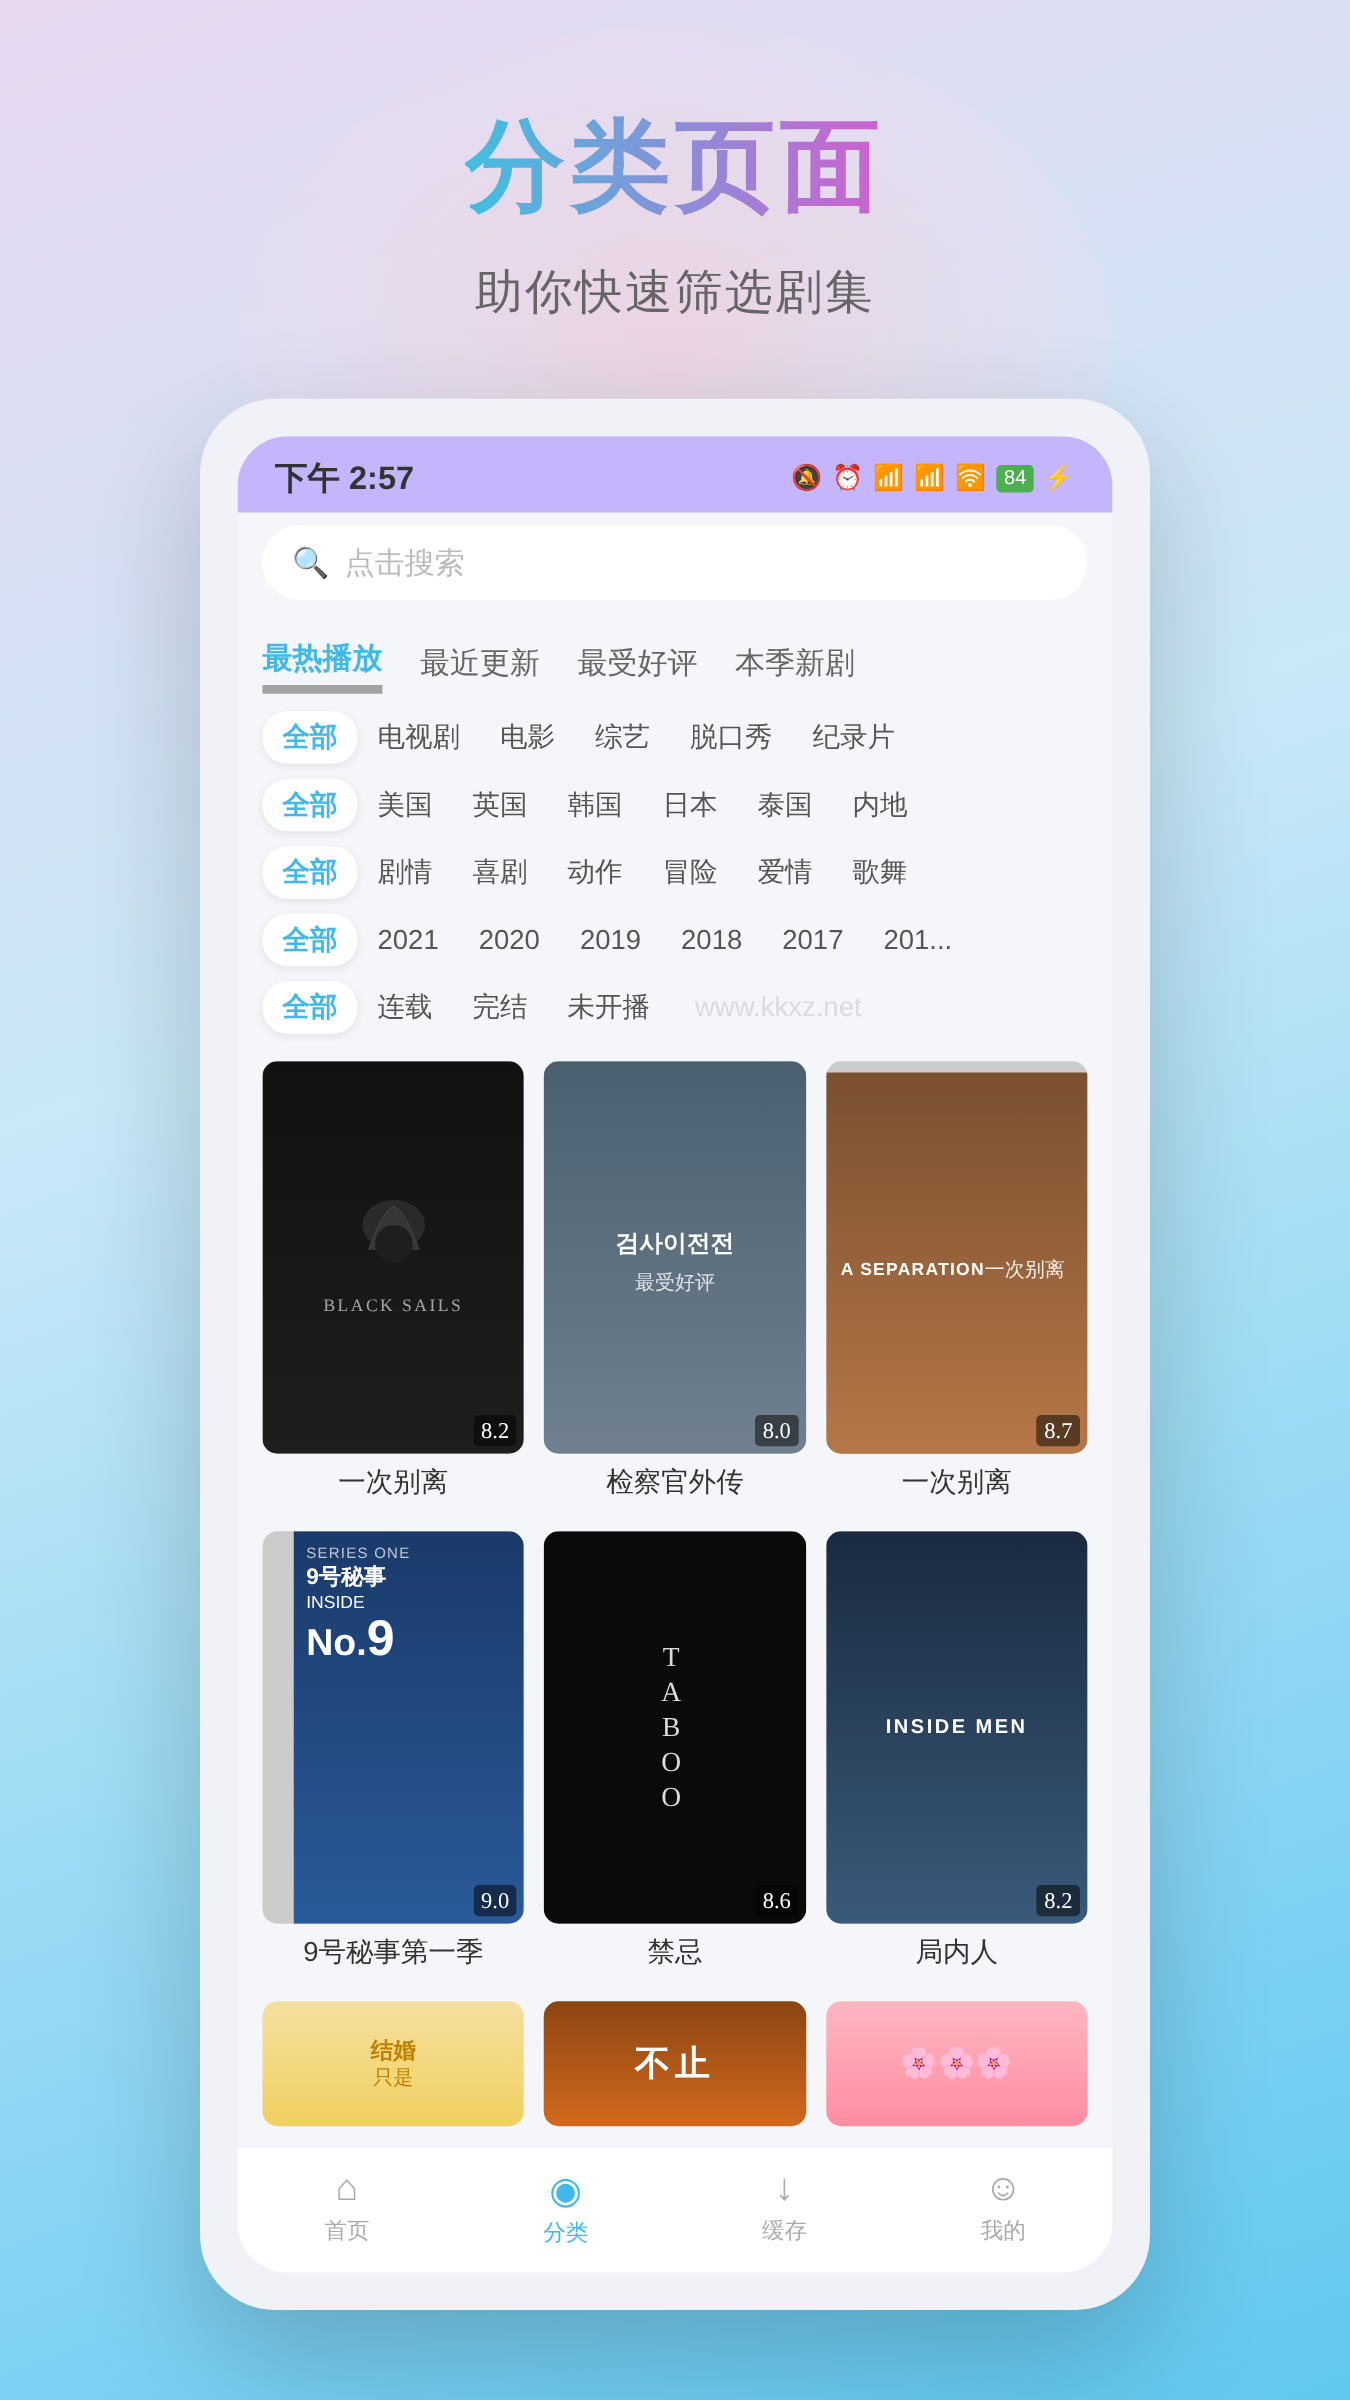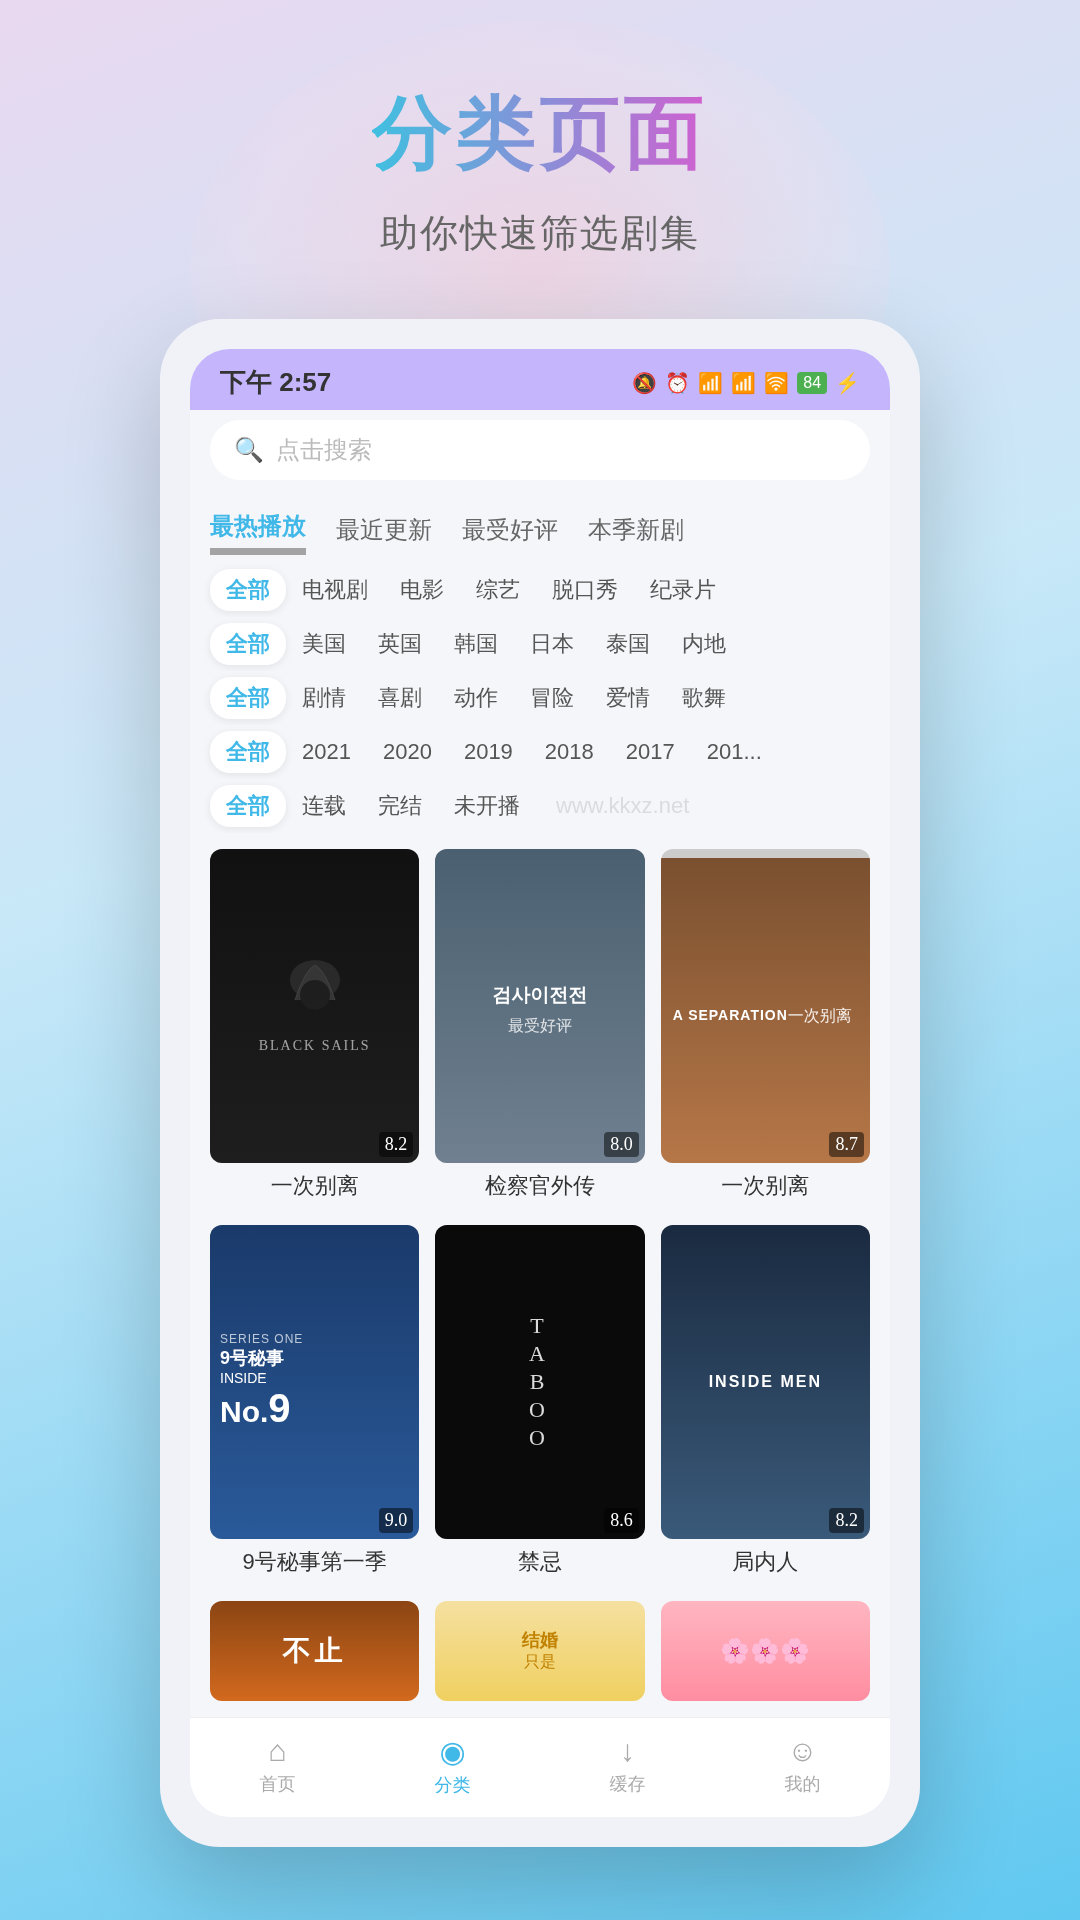--- a/index.html
+++ b/index.html
@@ -382,21 +382,21 @@
             </div>
             <div class="rating-badge">8.7</div>
           </div>
         </div>
         <div class="media-title">一次别离</div>
       </div>
 
       <div>
         <div class="media-card">
           <div class="media-thumb">
-            <div class="media-thumb-inner" style="background: linear-gradient(180deg, #1a3a6a 0%, #2a5a9a 100%); display:flex; flex-direction:column; align-items:flex-start; justify-content:center; padding:10px;">
+            <div class="media-thumb-inner" style="background: linear-gradient(180deg, #1a3a6a 0%, #2a5a9a 100%); display:flex; flex-direction:column; align-items:flex-start; justify-content:flex-start; padding:10px;margin-left:25px;">
               <div style="color:rgba(255,255,255,0.7); font-size:12px; letter-spacing:1px;">SERIES ONE</div>
               <div style="color:white; font-size:18px; font-weight:bold;">9号秘事</div>
               <div style="color:white; font-size:14px;">INSIDE</div>
               <div style="color:white; font-size:30px; font-weight:bold;">No.<span style="font-size:40px;">9</span></div>
             </div>
             <div class="rating-badge">9.0</div>
           </div>
         </div>
         <div class="media-title">9号秘事第一季</div>
       </div>
@@ -422,31 +422,31 @@
           <div class="media-thumb">
             <div class="media-thumb-inner" style="background: linear-gradient(180deg, #1a2a40 0%, #3a5a7a 100%); display:flex; flex-direction:column; align-items:center; justify-content:center;">
               <div style="color:white; font-size:16px; font-weight:bold; text-align:center; letter-spacing:2px;">INSIDE MEN</div>
             </div>
             <div class="rating-badge">8.2</div>
           </div>
         </div>
         <div class="media-title">局内人</div>
       </div>
 
-      <div style="overflow:hidden; height:100px; border-radius:12px; background:linear-gradient(180deg, #8B4513 0%, #D2691E 100%); display:flex; align-items:center; justify-content:center;">
-        <div style="color:white; font-size:28px; font-weight:bold; letter-spacing:4px;">不止</div>
-      </div>
-
       <div style="overflow:hidden; height:100px; border-radius:12px; background:linear-gradient(180deg, #f5e0a0 0%, #f0d060 100%); display:flex; align-items:center; justify-content:center;">
         <div style="color:#c08000; font-size:20px; text-align:center; padding:8px;">
           <div style="font-weight:bold; font-size:18px;">结婚</div>
           <div style="font-size:16px;">只是</div>
         </div>
       </div>
 
+      <div style="overflow:hidden; height:100px; border-radius:12px; background:linear-gradient(180deg, #8B4513 0%, #D2691E 100%); display:flex; align-items:center; justify-content:center;">
+        <div style="color:white; font-size:28px; font-weight:bold; letter-spacing:4px;">不止</div>
+      </div>
+
       <div style="overflow:hidden; height:100px; border-radius:12px; background:linear-gradient(180deg, #ffb6c1 0%, #ff8da1 100%); display:flex; align-items:center; justify-content:center;">
         <div style="font-size:24px;">🌸🌸🌸</div>
       </div>
 
     </div>
 
     <div class="bottom-nav">
       <div class="nav-item">
         <span class="nav-icon">⌂</span>
         <span class="nav-label">首页</span>

